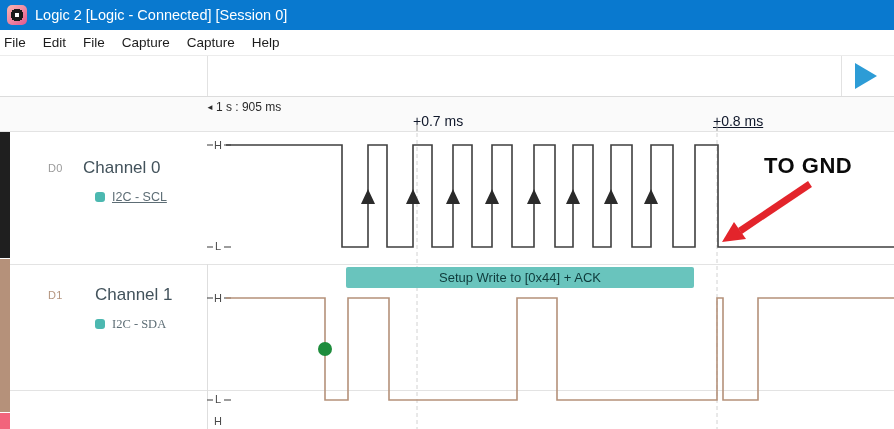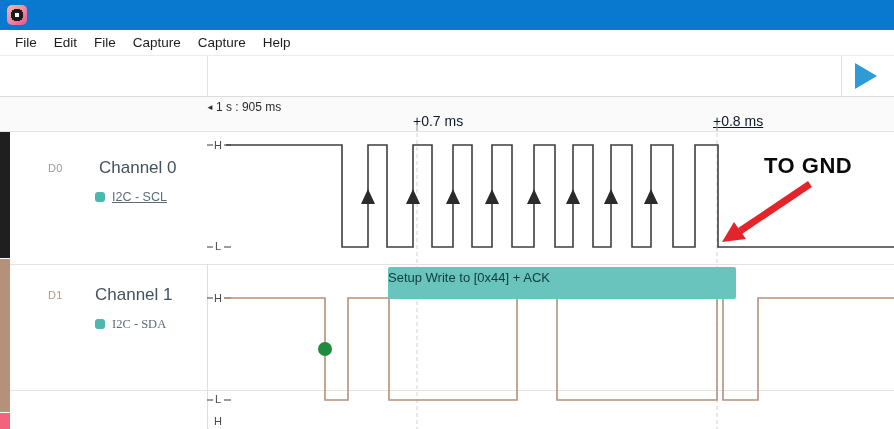--- a/index.html
+++ b/index.html
@@ -19,21 +19,21 @@
     position:relative;flex:0 0 auto;
   }
   .app-icon::after{
     content:"";position:absolute;left:3px;top:3px;width:14px;height:14px;border-radius:50%;
     background:radial-gradient(circle at 50% 50%, #ffffff 0 2.5px, #1a1a1a 2.5px 6.5px, rgba(0,0,0,0) 6.5px);
   }
   .title-text{color:#ffffff;font-size:14.5px;margin-left:8px;white-space:nowrap;}
   
   .menubar{
     position:absolute;left:0;top:30px;width:894px;height:26px;
-    background:#ffffff;display:flex;align-items:center;padding-left:15px;box-sizing:border-box;
+    background:#ffffff;display:flex;align-items:center;padding-left:4px;box-sizing:border-box;
     border-bottom:1px solid #ececec;
   }
   .menu-item{font-size:13.5px;color:#1c1c1c;margin-right:17px;cursor:default;}
   
   .toolbar{
     position:absolute;left:0;top:56px;width:894px;height:41px;
     background:#ffffff;border-bottom:1px solid #dcdcdc;box-sizing:border-box;
   }
   .toolbar .vdiv{position:absolute;top:0;width:1px;height:40px;background:#e2e2e2;}
   .vdiv-left{left:207px;}
@@ -62,54 +62,55 @@
   .bar-2{top:413px;height:16px;}
   .panel-divider{position:absolute;left:207px;top:132px;width:1px;height:297px;background:#dedede;}
   .row-divider{position:absolute;left:0;width:894px;height:1px;background:#e3e3e3;}
   .rd-0{top:132px;}
   .rd-1{top:258px;}
   
   .ch-id{position:absolute;font-size:11px;letter-spacing:0.3px;}
   .ch-id-0{left:48px;top:162px;color:#9a9a9a;}
   .ch-id-1{left:48px;top:289px;color:#b59680;}
   .ch-name{position:absolute;font-size:17px;color:#42525b;}
-  .ch-name-0{left:99px;top:158px;}
+  .ch-name-0{left:83px;top:158px;}
   .ch-name-1{left:95px;top:285px;}
   .ch-analyzer{position:absolute;font-size:12.5px;color:#5d6d75;}
   .ch-an-0{left:112px;top:190px;text-decoration:underline;}
   .ch-an-1{left:112px;top:317px;font-family:Liberation Serif, serif;}
   .an-dot{position:absolute;width:10px;height:10px;border-radius:3px;background:#4cb8b0;}
   .an-dot-0{left:95px;top:192px;}
   .an-dot-1{left:95px;top:319px;}
   
   .hl-label{position:absolute;font-size:11px;color:#4a4a4a;}
   .hl-c0h{left:214px;top:139px;}
   .hl-c0l{left:215px;top:240px;}
   .hl-c1h{left:214px;top:292px;}
   .hl-c1l{left:215px;top:393px;}
   .hl-c2h{left:214px;top:415px;}
   
   #wave-svg{position:absolute;left:0;top:0;width:894px;height:429px;}
   
   .decode-bubble{
-    position:absolute;left:388px;top:267px;width:348px;height:32px;
+    position:absolute;left:346px;top:267px;width:348px;height:21px;
     background:#69c4bd;border-radius:2px;color:#0e3b3b;
-    font-size:13px;line-height:21px;white-space:nowrap;overflow:hidden;
+    font-size:13px;line-height:21px;text-align:center;white-space:nowrap;overflow:hidden;
   }
   
   .gnd-text{
     position:absolute;left:764px;top:153px;font-size:22px;font-weight:800;
     color:#0a0a0a;letter-spacing:0.5px;white-space:nowrap;
   }
 </style>
 </head>
 <body>
 
 <div class="titlebar">
   <div class="app-icon"></div>
+  <div class="title-text">Logic 2 [Logic - Connected] [Session 0]</div>
 </div>
 
 <div class="menubar">
   <span class="menu-item">File</span>
   <span class="menu-item">Edit</span>
   <span class="menu-item">File</span>
   <span class="menu-item">Capture</span>
   <span class="menu-item">Capture</span>
   <span class="menu-item">Help</span>
 </div>

